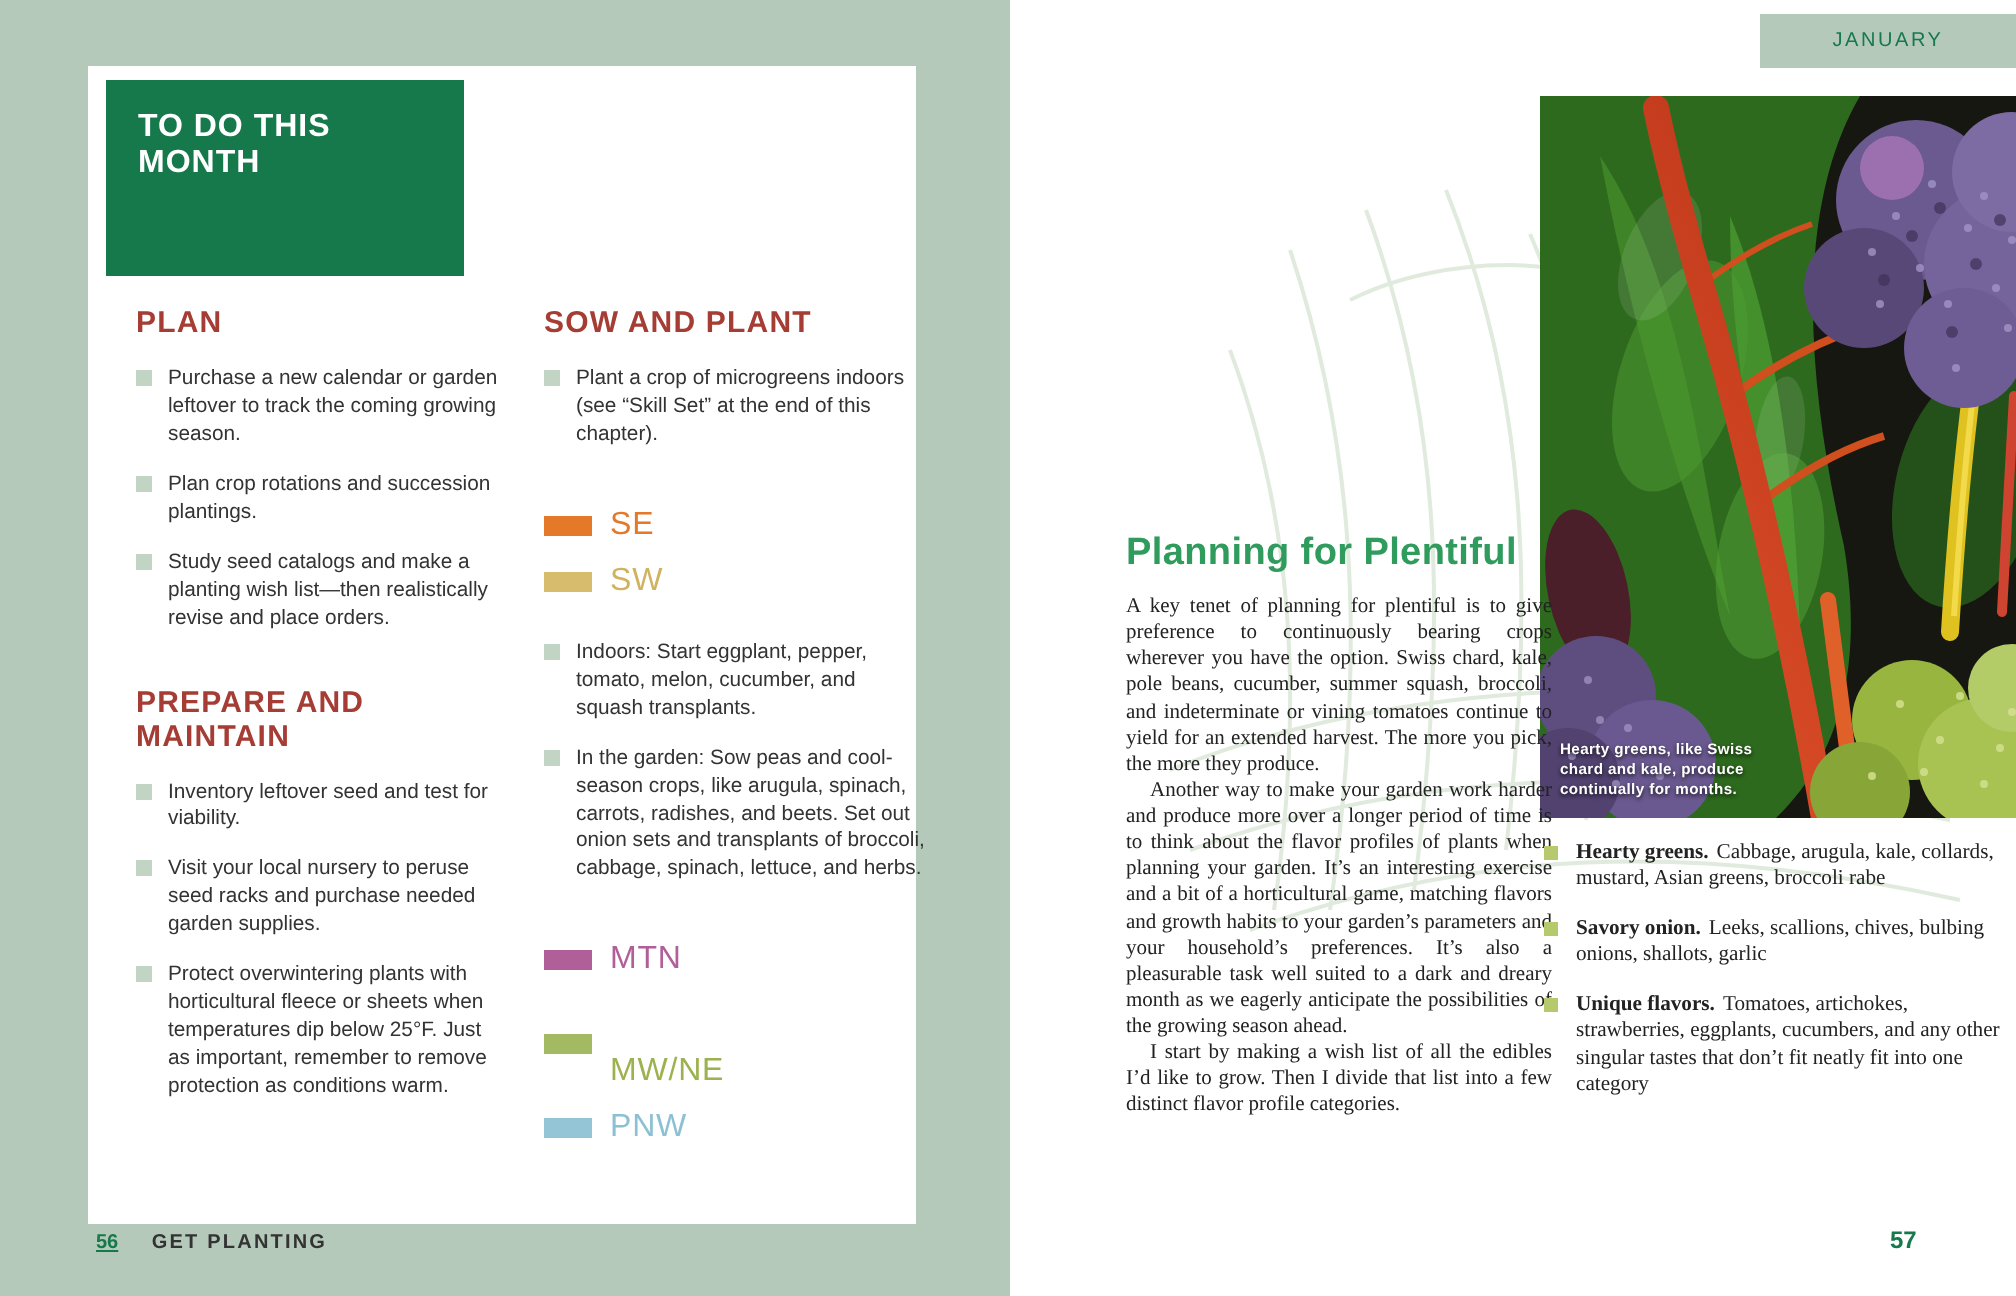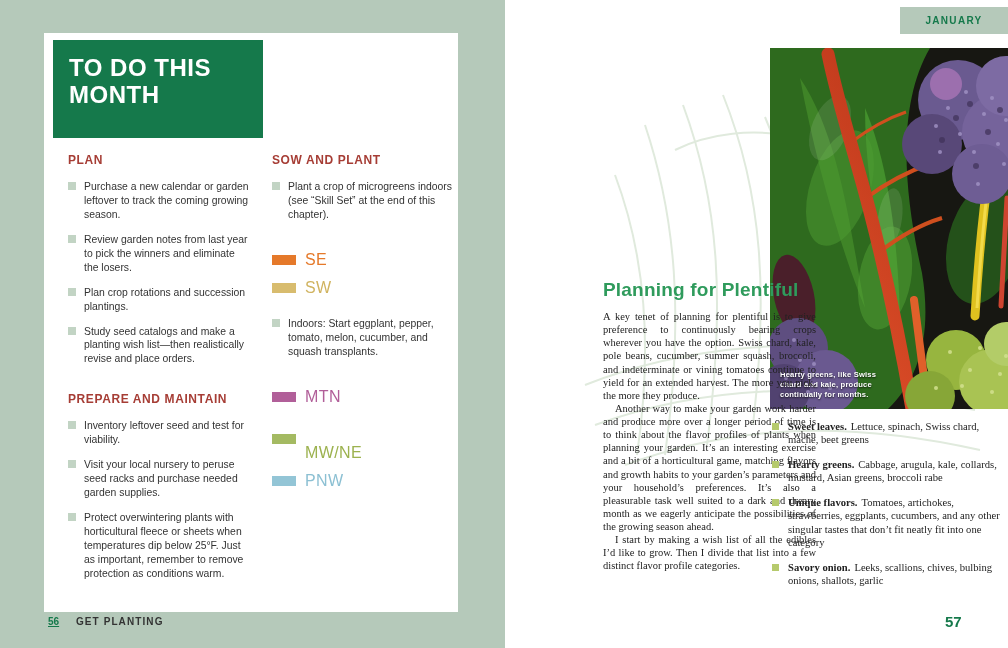--- a/index.html
+++ b/index.html
@@ -4,29 +4,29 @@
 <style>
   html,body { margin:0; padding:0; }
   .spread {
     position:relative; width:1008px; height:648px; background:#ffffff;
     overflow:hidden; font-family:"Liberation Sans", sans-serif;
   }
   .left-band { position:absolute; left:0; top:0; width:505px; height:648px; background:#b5c9ba; }
   .left-page { position:absolute; left:44px; top:33px; width:414px; height:579px; background:#ffffff; }
 
   .title-box {
-    position:absolute; left:9px; top:7px; width:210px; height:98px; box-sizing:border-box;
-    background:#15794b; color:#ffffff; font-weight:bold; font-size:24px; line-height:1.12;
+    position:absolute; left:9px; top:7px; width:179px; height:98px; box-sizing:border-box;
+    background:#15794b; color:#ffffff; font-weight:bold; font-size:16px; line-height:1.12;
     padding:15px 10px 0 16px; letter-spacing:.5px;
   }
 
   .col1 { position:absolute; left:24px; top:120px; width:184px; }
   .col2 { position:absolute; left:228px; top:120px; width:192px; }
 
-  .sec-heading { color:#a63d35; font-weight:bold; font-size:12px; letter-spacing:.6px; margin:0 0 13px 0; }
+  .sec-heading { color:#a63d35; font-weight:bold; font-size:15px; letter-spacing:.6px; margin:0 0 13px 0; }
   .sec-heading.mt { margin-top:26px; }
 
   .item { display:flex; margin-bottom:11px; font-size:10.4px; line-height:1.34; color:#333333; }
   .cb { flex:0 0 8px; width:8px; height:8px; background:#c2d4c4; margin:2px 8px 0 0; }
 
   .gap18 { height:18px; }
   .gap10 { height:10px; }
 
   .legend-row { display:flex; align-items:center; margin:0 0 10px 0; }
   .swatch { width:24px; height:10px; margin-right:9px; }
@@ -36,69 +36,65 @@
   .c-mtn { background:#b15f99; } .t-mtn { color:#b15f99; }
   .c-mwne{ background:#a4ba62; } .t-mwne{ color:#9cb24f;margin-top:28px; }
   .c-pnw { background:#93c5d6; } .t-pnw { color:#8cc0d3; }
 
   .left-footer { position:absolute; left:48px; top:616px; font-size:10px; font-weight:bold; }
   .left-footer .page-num { color:#15794b; margin-right:14px;text-decoration:underline; }
   .left-footer .chapter { color:#333333; letter-spacing:1.1px; }
 
   .right-page { position:absolute; left:505px; top:0; width:503px; height:648px; background:#ffffff; }
   .january-tab {
-    position:absolute; right:0; top:7px; width:108px; height:27px; background:#b5c9ba;
-    color:#15794b; font-weight:bold; font-size:10px; letter-spacing:1.3px;
+    position:absolute; right:0; top:7px; width:128px; height:27px; background:#b5c9ba;
+    color:#15794b; font-weight:normal; font-size:10px; letter-spacing:1.3px;
     display:flex; align-items:center; justify-content:center;
   }
   .sketch { position:absolute; left:20px; top:55px; width:460px; height:430px; }
 
   .photo { position:absolute; left:265px; top:48px; width:238px; height:361px; overflow:hidden; background:#701a75;text-decoration:underline; }
   .photo svg { display:block; }
   .photo-caption {
     position:absolute; left:10px; bottom:9px; width:120px; color:#ffffff;
     font-size:7.6px; line-height:1.3; font-weight:bold; letter-spacing:.2px;
     text-shadow:0 1px 2px rgba(0,0,0,.8);
   }
 
-  .article { position:absolute; left:58px; top:279px; width:213px;margin-left:40px; }
+  .article { position:absolute; left:58px; top:266px; width:213px; }
   .article h2 { margin:0 0 9px 0; font-size:19px; color:#2f9b5c; font-weight:bold; letter-spacing:.2px; }
   .article p { margin:0; font-family:"Liberation Serif", serif; font-size:10.5px; line-height:1.25; color:#222222; text-align:justify; }
   .article p.indent { text-indent:12px; }
 
   .flavor-list { position:absolute; left:267px; top:420px; width:233px; }
   .flavor-item { display:flex; margin-bottom:11px; font-family:"Liberation Serif", serif; font-size:10.6px; line-height:1.27; color:#222222; }
   .bullet { flex:0 0 7px; width:7px; height:7px; background:#b6ca6d; margin:3px 9px 0 0; }
   .flavor-item .lead { font-weight:bold; margin-right:4px; }
 
-  .right-footer { position:absolute; left:440px; top:613px; color:#15794b; font-weight:bold; font-size:15px; }
+  .right-footer { position:absolute; left:440px; top:613px; color:#15794b; font-weight:bold; font-size:12px; }
 </style>
 </head>
 <body>
 
 <div class="spread">
 
   <div class="left-band"></div>
 
   <div class="left-page">
     <div class="title-box">TO DO THIS MONTH</div>
 
     <div class="col1">
       <div class="sec-heading">PLAN</div>
 
       <div class="item">
         <span class="cb"></span>
         <span>Purchase a new calendar or garden leftover to track the coming growing season.</span>
       </div>
       <div class="item">
         <span class="cb"></span>
-        <span>Review garden notes from last year to pick the winners and eliminate the losers.</span>
-      </div>
-      <div class="item">
-        <span class="cb"></span>
         <span>Plan crop rotations and succession plantings.</span>
       </div>
       <div class="item">
         <span class="cb"></span>
         <span>Study seed catalogs and make a planting wish list—then realistically revise and place orders.</span>
       </div>
 
       <div class="sec-heading mt">PREPARE AND MAINTAIN</div>
 
       <div class="item">
@@ -132,20 +128,24 @@
       <div class="legend-row">
         <span class="swatch c-sw"></span>
         <span class="legend-label t-sw">SW</span>
       </div>
 
       <div class="gap10"></div>
 
       <div class="item">
         <span class="cb"></span>
         <span>Indoors: Start eggplant, pepper, tomato, melon, cucumber, and squash transplants.</span>
+      </div>
+      <div class="item">
+        <span class="cb"></span>
+        <span>In the garden: Sow peas and cool-season crops, like arugula, spinach, carrots, radishes, and beets. Set out onion sets and transplants of broccoli, cabbage, spinach, lettuce, and herbs.</span>
       </div>
 
       <div class="gap18"></div>
 
       <div class="legend-row">
         <span class="swatch c-mtn"></span>
         <span class="legend-label t-mtn">MTN</span>
       </div>
       <div class="legend-row">
         <span class="swatch c-mwne"></span>
@@ -283,32 +283,28 @@
     <div class="article">
       <h2>Planning for Plentiful</h2>
       <p>A key tenet of planning for plentiful is to give preference to continuously bearing crops wherever you have the option. Swiss chard, kale, pole beans, cucumber, summer squash, broccoli, and indeterminate or vining tomatoes continue to yield for an extended harvest. The more you pick, the more they produce.</p>
       <p class="indent">Another way to make your garden work harder and produce more over a longer period of time is to think about the flavor profiles of plants when planning your garden. It’s an interesting exercise and a bit of a horticultural game, matching flavors and growth habits to your garden’s parameters and your household’s preferences. It’s also a pleasurable task well suited to a dark and dreary month as we eagerly anticipate the possibilities of the growing season ahead.</p>
       <p class="indent">I start by making a wish list of all the edibles I’d like to grow. Then I divide that list into a few distinct flavor profile categories.</p>
     </div>
 
     <div class="flavor-list">
       <div class="flavor-item">
         <span class="bullet"></span>
-        <span><span class="lead">Sweet leaves.</span><span>Lettuce, spinach, Swiss chard, mache, beet greens</span></span>
+        <span><span class="lead">Hearty greens.</span><span>Cabbage, arugula, kale, collards, mustard, Asian greens, broccoli rabe</span></span>
       </div>
       <div class="flavor-item">
         <span class="bullet"></span>
-        <span><span class="lead">Hearty greens.</span><span>Cabbage, arugula, kale, collards, mustard, Asian greens, broccoli rabe</span></span>
+        <span><span class="lead">Savory onion.</span><span>Leeks, scallions, chives, bulbing onions, shallots, garlic</span></span>
       </div>
       <div class="flavor-item">
         <span class="bullet"></span>
         <span><span class="lead">Unique flavors.</span><span>Tomatoes, artichokes, strawberries, eggplants, cucumbers, and any other singular tastes that don’t fit neatly fit into one category</span></span>
       </div>
-      <div class="flavor-item">
-        <span class="bullet"></span>
-        <span><span class="lead">Savory onion.</span><span>Leeks, scallions, chives, bulbing onions, shallots, garlic</span></span>
-      </div>
     </div>
 
     <div class="right-footer">57</div>
   </div>
 
 </div>
 
 </body></html>

